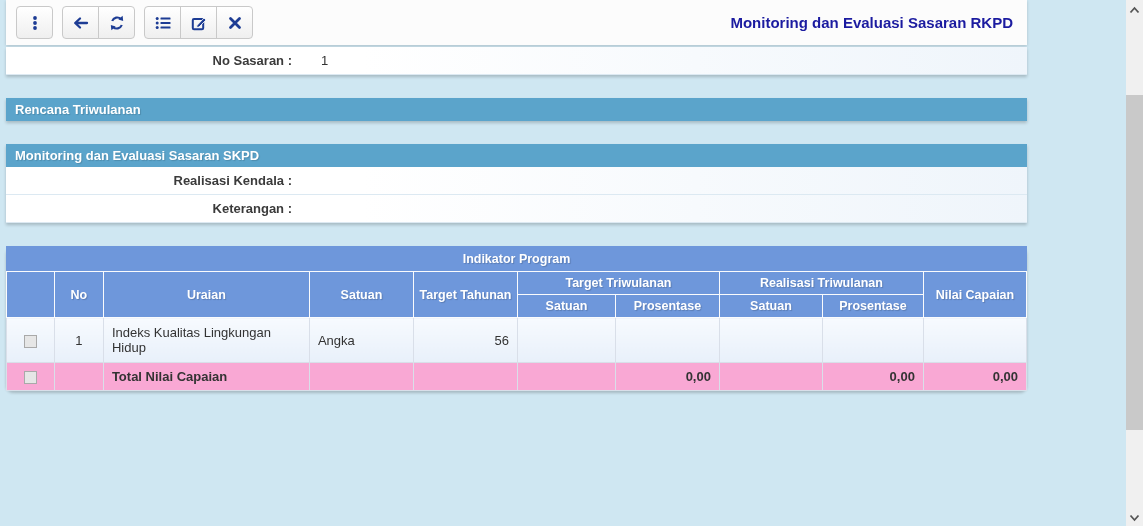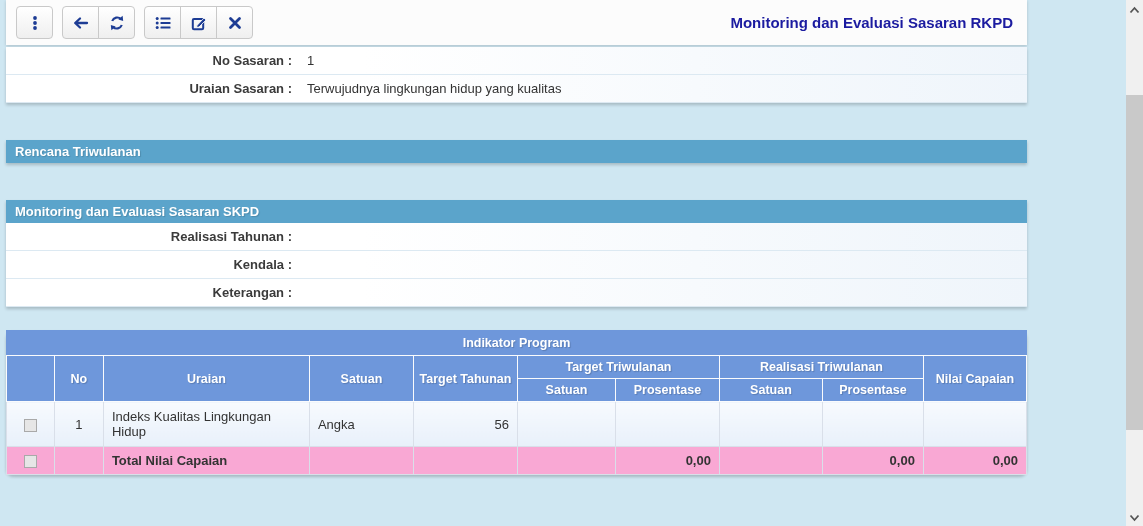--- a/index.html
+++ b/index.html
@@ -27,29 +27,29 @@
   .btn-group .tb-btn:last-child { border-radius:0 4px 4px 0; }
   .btn-group .tb-btn:only-child { border-radius:4px; }
   .tb-btn svg { display:block; }
   .toolbar-title {
     margin-left:auto; color:#1B1BA0; font-weight:bold; font-size:15px; padding-right:4px;
   }
 
   
   .panel { box-shadow:0 2px 3px rgba(0,0,0,.20); background:#F7FAFD; }
   .panel-sasaran { margin-top:2px; }
-  .panel-gap { margin-top:37px; }
+  .panel-gap { margin-top:23px; }
   .section-header {
     background:#5BA4CB; color:#FFFFFF; font-weight:bold; font-size:13px;
     padding:4px 9px; text-shadow:1px 1px 1px rgba(0,0,0,.15);
   }
   .form-row {
     display:flex; align-items:center; min-height:28px;
     background:linear-gradient(to right,#FFFFFF 35%,#EFF5FB);
-    border-bottom:1px solid #DCE9F2; font-size:13px;
+    border-bottom:1px solid #DCE9F2; font-size:13px;gap:14px;
   }
   .form-label { width:295px; text-align:right; font-weight:bold; color:#3B3B3B; padding-right:9px; }
   .form-value { padding-left:6px; color:#333; }
 
   
   .tbl-wrap { margin-top:23px; box-shadow:0 2px 3px rgba(0,0,0,.20);border-radius:7px; }
   table { width:100%; border-collapse:collapse; table-layout:fixed; font-size:13px; }
   th {
     background:#6E97DB; color:#FFFFFF; font-weight:bold; font-size:12.5px;
     border:1px solid #FAFBFD; padding:4px 5px; text-align:center;
@@ -144,38 +144,30 @@
       </div>
     </div>
     <div class="toolbar-title">Monitoring dan Evaluasi Sasaran RKPD</div>
   </div>
 
   <div class="panel panel-sasaran">
     <div class="form-row">
       <div class="form-label">No Sasaran :</div>
       <div class="form-value">1</div>
     </div>
-    <div class="form-row">
-      <div class="form-label">Uraian Sasaran :</div>
-      <div class="form-value">Terwujudnya lingkungan hidup yang kualitas</div>
-    </div>
   </div>
 
   <div class="panel panel-gap">
     <div class="section-header">Rencana Triwulanan</div>
   </div>
 
   <div class="panel panel-gap">
     <div class="section-header">Monitoring dan Evaluasi Sasaran SKPD</div>
     <div class="form-row">
-      <div class="form-label">Realisasi Tahunan :</div>
-      <div class="form-value"></div>
-    </div>
-    <div class="form-row">
-      <div class="form-label">Kendala :</div>
+      <div class="form-label">Realisasi Kendala :</div>
       <div class="form-value"></div>
     </div>
     <div class="form-row">
       <div class="form-label">Keterangan :</div>
       <div class="form-value"></div>
     </div>
   </div>
 
   <div class="tbl-wrap">
     <table>

